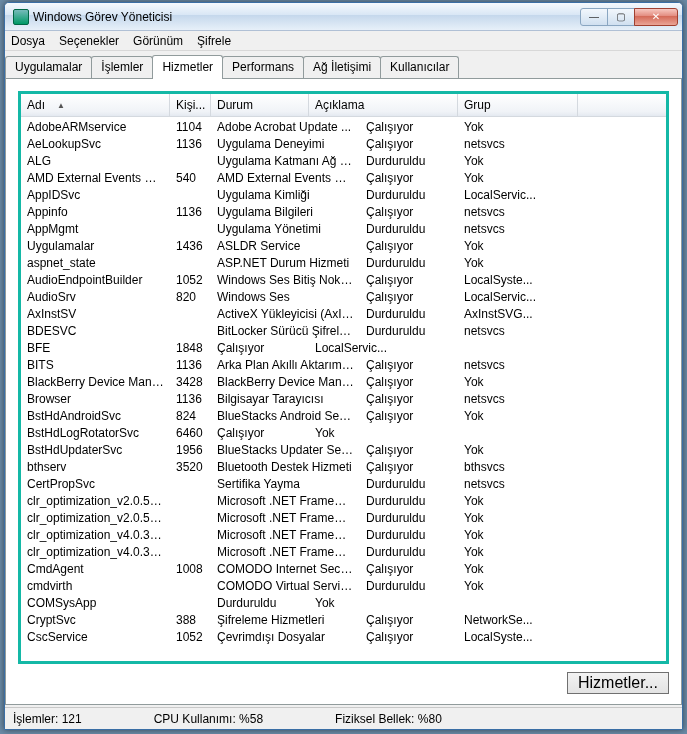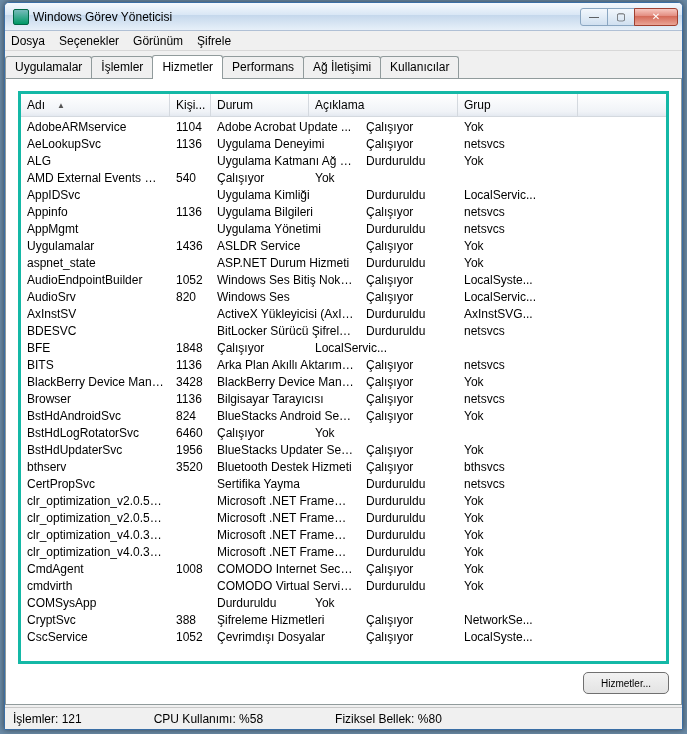--- a/index.html
+++ b/index.html
@@ -158,23 +158,23 @@
   .col.c4 { width: 120px; }
   .btnrow {
     display: flex;
     justify-content: flex-end;
     padding-top: 8px;
   }
   .btn {
     min-width: 86px;
     height: 22px;
     border: 1px solid #707070;
-    border-radius: 5px;
+    border-radius: 0;
     background: linear-gradient(#f2f2f2,#e3e3e3);
-    font-size: 10px;
+    font-size: 16px;
     padding: 0 10px;
   }
   .statusbar {
     height: 22px;
     border-top: 1px solid #c8c8c8;
     background: #f0f0f0;
     display: flex;
     align-items: center;
     padding: 0 8px;
     gap: 72px;
@@ -242,20 +242,21 @@
             <div class="row">
               <div class="cell c0">ALG</div>
               <div class="cell c1"></div>
               <div class="cell c2">Uygulama Katmanı Ağ G...</div>
               <div class="cell c3">Durduruldu</div>
               <div class="cell c4">Yok</div>
             </div>
             <div class="row">
               <div class="cell c0">AMD External Events Utility</div>
               <div class="cell c1">540</div>
+              <div class="cell c2">AMD External Events Uti...</div>
               <div class="cell c3">Çalışıyor</div>
               <div class="cell c4">Yok</div>
             </div>
             <div class="row">
               <div class="cell c0">AppIDSvc</div>
               <div class="cell c1"></div>
               <div class="cell c2">Uygulama Kimliği</div>
               <div class="cell c3">Durduruldu</div>
               <div class="cell c4">LocalServic...</div>
             </div>

